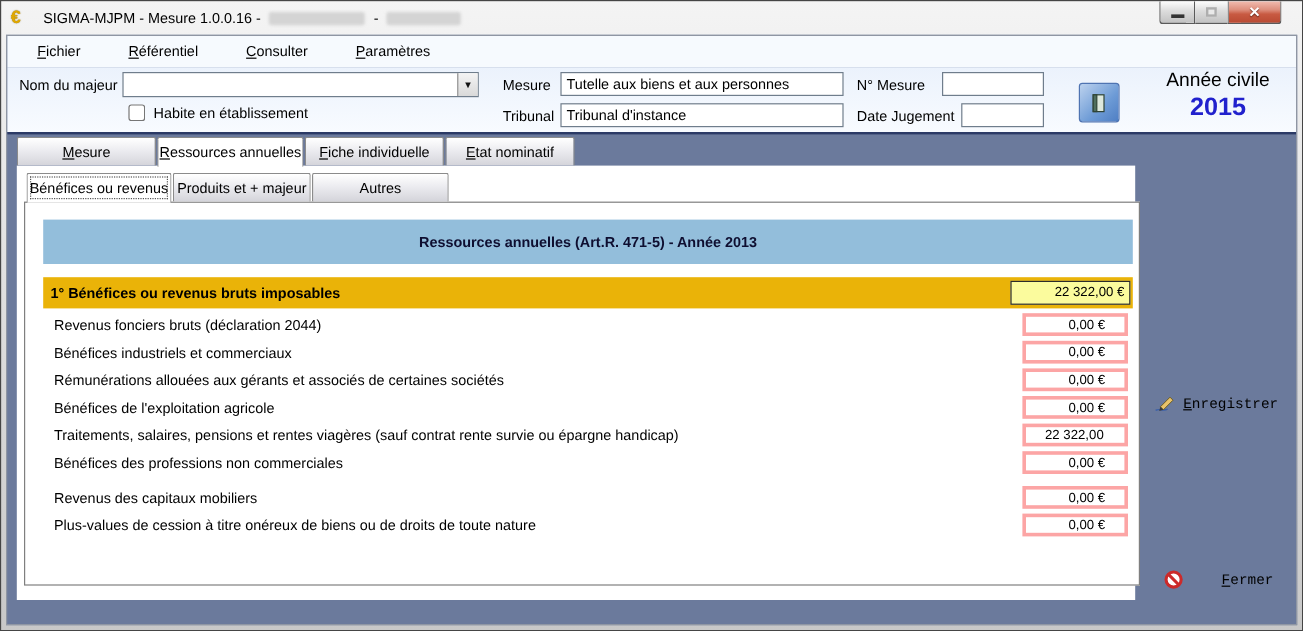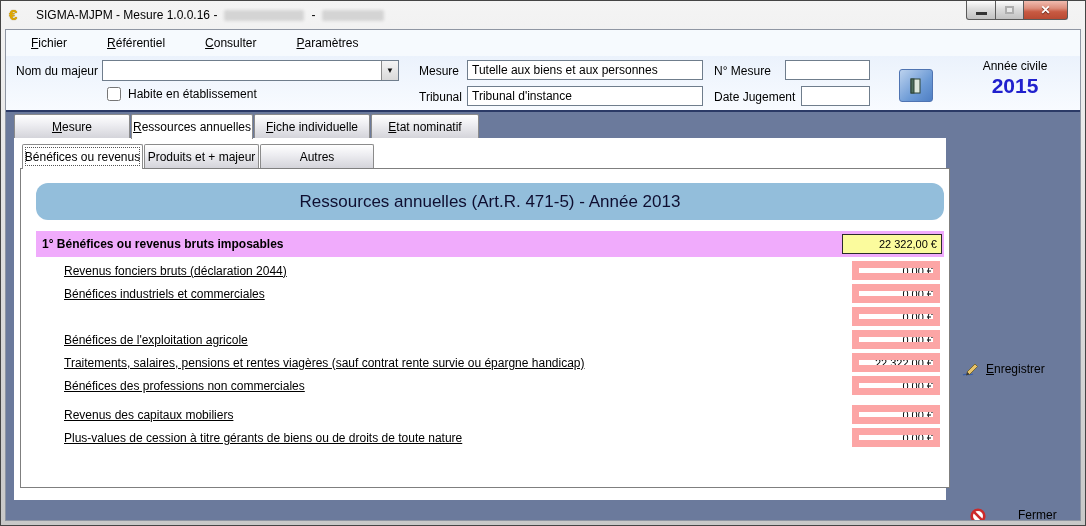--- a/index.html
+++ b/index.html
@@ -50,21 +50,21 @@
                display:flex; align-items:center; justify-content:center; }
   .combo-btn span { font-size:8px; color:#111; }
   .chk-row { position:absolute; left:101px; top:31px; display:flex; align-items:center; gap:7px; }
   .chk-row input { width:14px; height:14px; margin:0; }
   .chk-row label { font-size:12px; color:#000; }
   .book-btn { position:absolute; left:893px; top:13px; width:34px; height:33px;
               border:1px solid #4F74B2; border-radius:3px;
               background:linear-gradient(135deg,#BCD2EE,#6D9BD6 60%,#4F7FC4);
               display:flex; align-items:center; justify-content:center; }
   .annee { position:absolute; left:953px; top:3px; width:112px; text-align:center; }
-  .annee-label { font-size:12px; color:#000; }
+  .annee-label { font-size:16px; color:#000; }
   .annee-value { font-size:21px; font-weight:bold; color:#2121CD; margin-top:1px; }
 
   
   .tabs { position:absolute; top:84px; left:8px; display:flex; z-index:3; }
   .tab { height:24px; border:1px solid #8B8B8B; border-bottom:none; border-radius:2px 2px 0 0;
          background:linear-gradient(#FFFFFF,#ECECF0 45%,#D4D4DA);
          font-size:12px; color:#000; display:flex; align-items:center; justify-content:center;
          margin-right:1px; cursor:default; }
   .tab.selected { background:#FFFFFF; height:25px; }
   .tab-w1 { width:116px; } .tab-w2 { width:122px; } .tab-w3 { width:116px; } .tab-w4 { width:108px; }
@@ -78,41 +78,41 @@
             background:linear-gradient(#FFFFFF,#ECECF0 45%,#D4D4DA);
             font-size:12px; color:#000; display:flex; align-items:center; justify-content:center;
             margin-right:1px; cursor:default; }
   .subtab.selected { background:#FFFFFF; height:25px; outline:1px dotted #555; outline-offset:-4px; }
   .st-w1 { width:121px; } .st-w2 { width:115px; } .st-w3 { width:114px; }
 
   .inner-panel { position:absolute; top:30px; left:6px; width:930px; height:320px;
                  border:1px solid #7F7F7F; background:#fff; }
 
   .section-header { position:absolute; left:15px; top:14px; width:908px; height:37px;
-                    background:#93BEDB; color:#0E0E30; font-weight:normal; font-size:17px;
-                    display:flex; align-items:center; justify-content:center;border-radius:12px; }
+                    background:#93BEDB; color:#0E0E30; font-weight:bold; font-size:12px;
+                    display:flex; align-items:center; justify-content:center; }
 
   .total-row { position:absolute; left:15px; top:62px; width:908px; height:26px;
-               background:#f0abfc; display:flex; align-items:center; }
+               background:#eab308; display:flex; align-items:center; }
   .total-label { font-size:12px; font-weight:bold; color:#000; margin-left:6px; }
   .total-field { position:absolute; right:2px; top:3px; width:100px; height:20px;
                  background:#FBFB9D; border:1px solid #2B2B2B; font-size:11px; text-align:right;
                  padding:0 4px; font-family:"Liberation Sans", sans-serif; color:#000; }
 
   .rows { position:absolute; left:0; top:90px; right:0; }
   .row { position:relative; height:23px; display:flex; align-items:center; }
   .row.gap { margin-top:6px; }
-  .row-label { font-size:12px; color:#000; margin-left:43px;text-decoration:underline; }
+  .row-label { font-size:12px; color:#000; margin-left:24px; }
   .row-field { position:absolute; right:9px; top:2px; width:88px; height:19px; background:#fff;
-               border:7px solid #fca5a5; font-size:11px; text-align:right; padding:0 0;
+               border:3px solid #fca5a5; font-size:11px; text-align:right; padding:0 16px;
                font-family:"Liberation Sans", sans-serif; color:#000; }
 
-  .side-btn { position:absolute; display:flex; align-items:flex-start; gap:6px; font-size:12px;
+  .side-btn { position:absolute; display:flex; align-items:flex-end; gap:6px; font-size:12px;
               color:#000; cursor:default; background:none; border:none;
-              font-family:Liberation Sans, sans-serif;margin-top:33px; }
+              font-family:Liberation Mono, monospace; }
   .btn-enregistrer { left:942px; top:190px; }
   .btn-fermer { left:950px; top:336px;gap:32px; }
 </style>
 </head>
 <body>
 
 <div class="win">
 
   <div class="titlebar">
     <span class="app-icon">€</span>
@@ -200,44 +200,45 @@
           <span class="total-label">1° Bénéfices ou revenus bruts imposables</span>
           <input class="total-field" value="22 322,00 €" style="">
         </div>
 
         <div class="rows">
           <div class="row">
             <span class="row-label">Revenus fonciers bruts (déclaration 2044)</span>
             <input class="row-field" value="0,00 €" style="">
           </div>
           <div class="row">
-            <span class="row-label">Bénéfices industriels et commerciales</span>
-            <input class="row-field" value="0,00 €" style="">
-          </div>
-          <div class="row">
+            <span class="row-label">Bénéfices industriels et commerciaux</span>
+            <input class="row-field" value="0,00 €" style="">
+          </div>
+          <div class="row">
+            <span class="row-label">Rémunérations allouées aux gérants et associés de certaines sociétés</span>
             <input class="row-field" value="0,00 €" style="">
           </div>
           <div class="row">
             <span class="row-label">Bénéfices de l'exploitation agricole</span>
             <input class="row-field" value="0,00 €" style="">
           </div>
           <div class="row">
             <span class="row-label">Traitements, salaires, pensions et rentes viagères (sauf contrat rente survie ou épargne handicap)</span>
             <input class="row-field" value="22 322,00 €" style="">
           </div>
           <div class="row">
             <span class="row-label">Bénéfices des professions non commerciales</span>
             <input class="row-field" value="0,00 €" style="">
           </div>
           <div class="row gap">
             <span class="row-label">Revenus des capitaux mobiliers</span>
             <input class="row-field" value="0,00 €" style="">
           </div>
           <div class="row">
-            <span class="row-label">Plus-values de cession à titre gérants de biens ou de droits de toute nature</span>
+            <span class="row-label">Plus-values de cession à titre onéreux de biens ou de droits de toute nature</span>
             <input class="row-field" value="0,00 €" style="">
           </div>
         </div>
       </div>
 
       <button class="side-btn btn-enregistrer">
         <svg width="18" height="15" viewBox="0 0 18 15">
           <path d="M1 13 C4 11, 7 14, 11 12" stroke="#3A5FA8" stroke-width="1.2" fill="none"></path>
           <path d="M5 10 L13 2 L15.5 4.5 L7.5 12.5 Z" fill="#E8C36A" stroke="#6B5A1E" stroke-width="0.8"></path>
           <path d="M5 10 L7.5 12.5 L4 13.5 Z" fill="#3B3B3B"></path>

